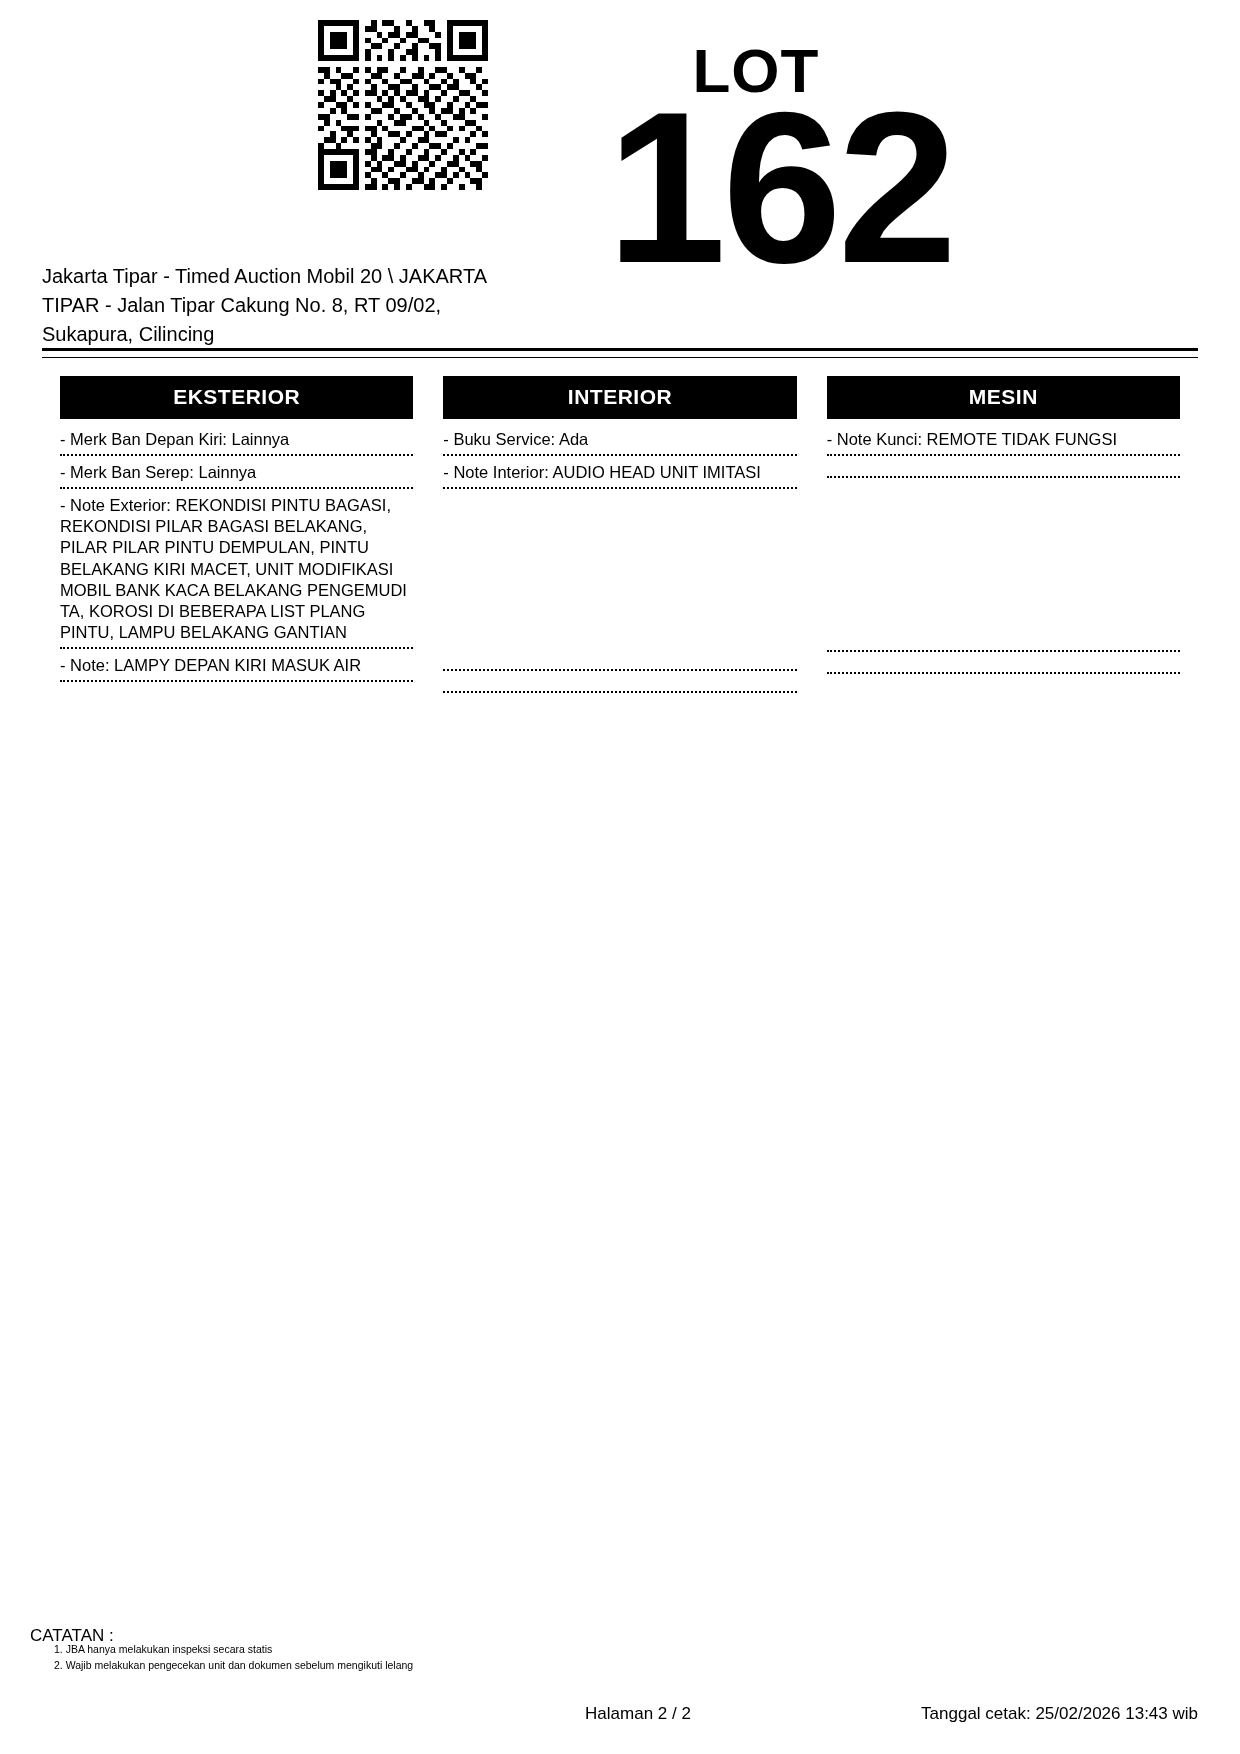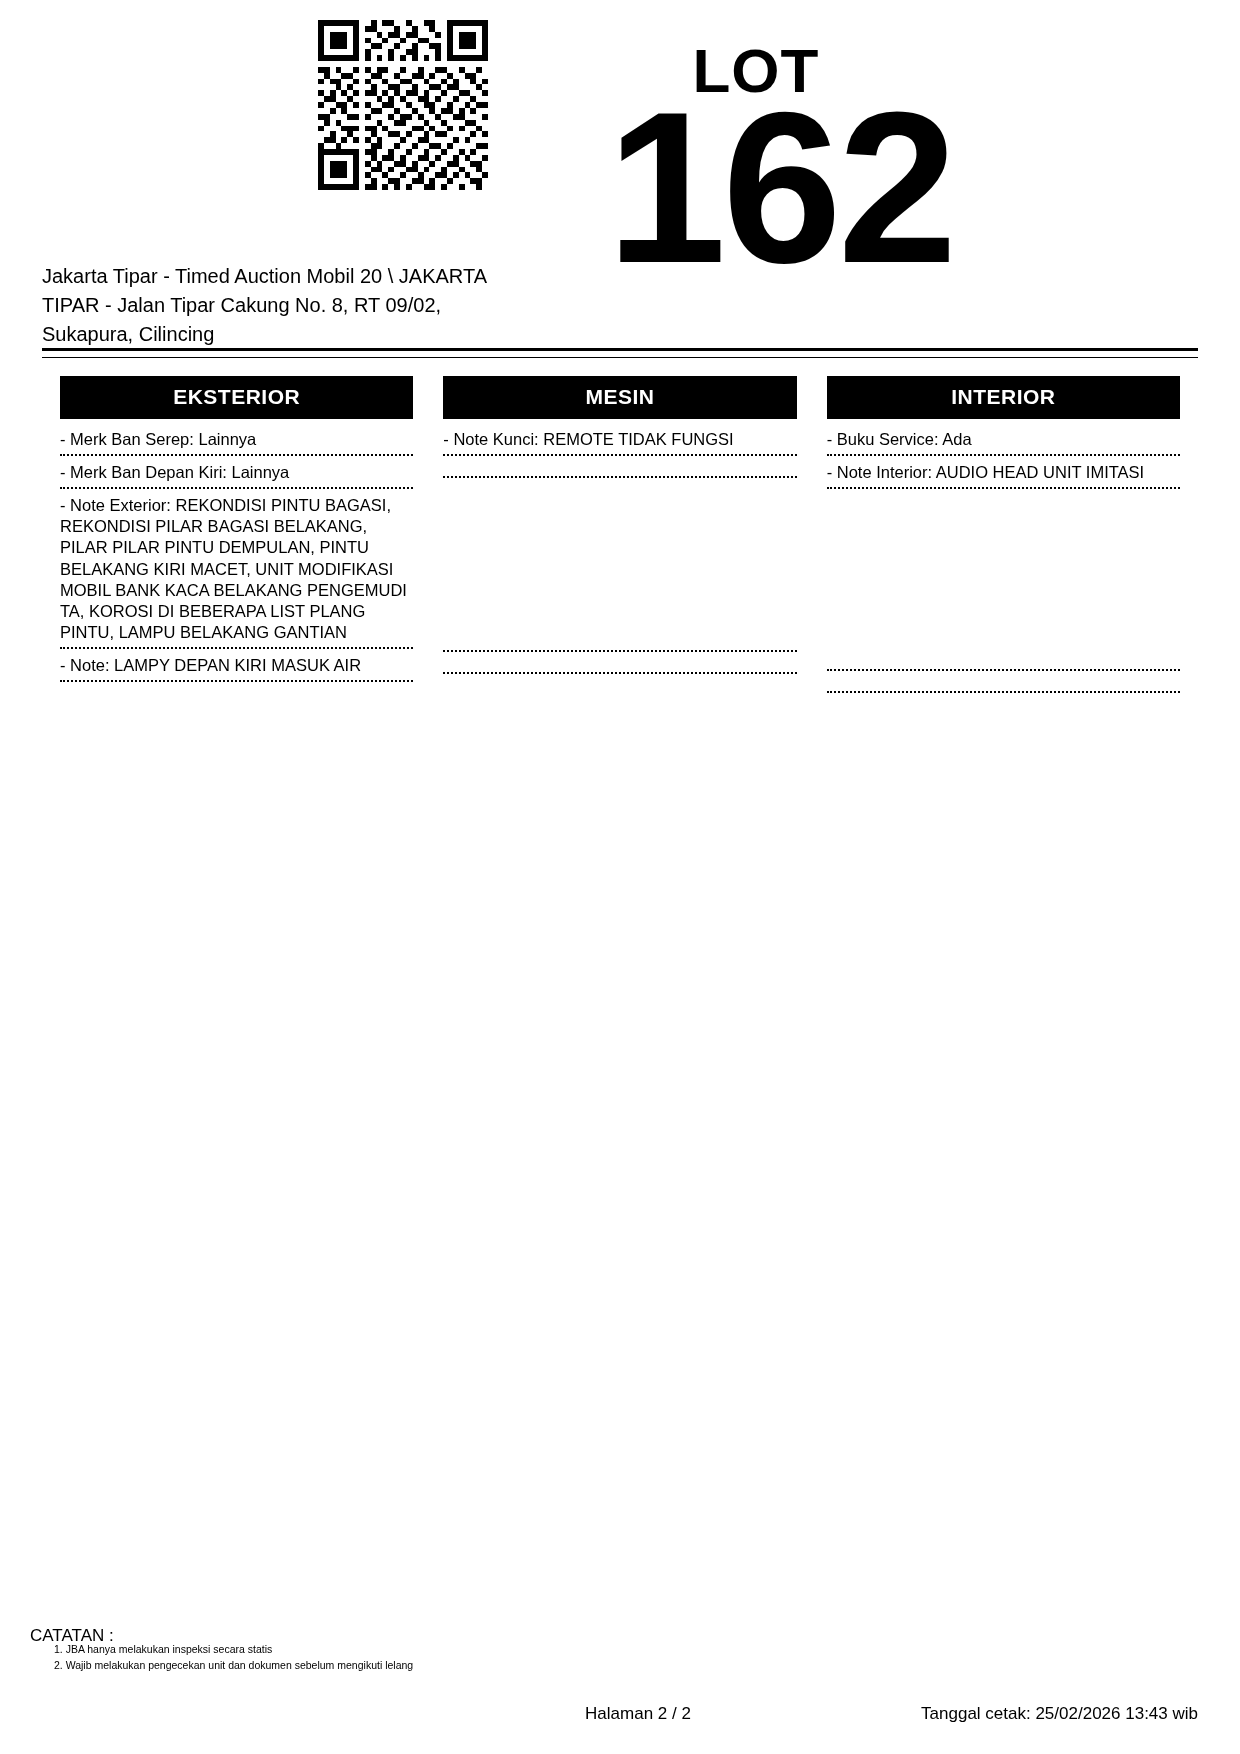--- a/index.html
+++ b/index.html
@@ -421,49 +421,49 @@
   </div>
 
   <div class="rule-thick"></div>
   <div class="rule-thin"></div>
 
   <div class="columns">
 
     <div class="col">
       <div class="col-title">EKSTERIOR</div>
       <div class="items">
+        <div class="item">- Merk Ban Depan Kiri: Lainnya</div>
         <div class="item">- Merk Ban Serep: Lainnya</div>
-        <div class="item">- Merk Ban Depan Kiri: Lainnya</div>
         <div class="item">- Note Exterior: REKONDISI PINTU BAGASI, REKONDISI PILAR BAGASI BELAKANG,  PILAR PILAR PINTU DEMPULAN, PINTU BELAKANG KIRI MACET, UNIT MODIFIKASI MOBIL BANK KACA BELAKANG PENGEMUDI TA, KOROSI DI BEBERAPA LIST PLANG PINTU, LAMPU BELAKANG GANTIAN</div>
         <div class="item">- Note: LAMPY DEPAN KIRI MASUK AIR</div>
+      </div>
+    </div>
+
+    <div class="col">
+      <div class="col-title">INTERIOR</div>
+      <div class="items">
+        <div class="item">- Buku Service: Ada</div>
+        <div class="item">- Note Interior: AUDIO HEAD UNIT IMITASI</div>
+        <div class="spacer-fill" style="height:160px"></div>
+        <div class="item blank"></div>
+        <div class="item blank"></div>
       </div>
     </div>
 
     <div class="col">
       <div class="col-title">MESIN</div>
       <div class="items">
         <div class="item">- Note Kunci: REMOTE TIDAK FUNGSI</div>
         <div class="item blank"></div>
         <div class="spacer-fill" style="height:152px"></div>
         <div class="item blank"></div>
         <div class="item blank"></div>
       </div>
     </div>
 
-    <div class="col">
-      <div class="col-title">INTERIOR</div>
-      <div class="items">
-        <div class="item">- Buku Service: Ada</div>
-        <div class="item">- Note Interior: AUDIO HEAD UNIT IMITASI</div>
-        <div class="spacer-fill" style="height:160px"></div>
-        <div class="item blank"></div>
-        <div class="item blank"></div>
-      </div>
-    </div>
-
   </div>
 
   <div class="footer">
     <div class="catatan-title">CATATAN :</div>
     <div class="catatan-list">
       <div>1. JBA hanya melakukan inspeksi secara statis</div>
       <div>2. Wajib melakukan pengecekan unit dan dokumen sebelum mengikuti lelang</div>
     </div>
     <div class="footer-rule"></div>
     <div class="page-num">Halaman 2 / 2</div>

